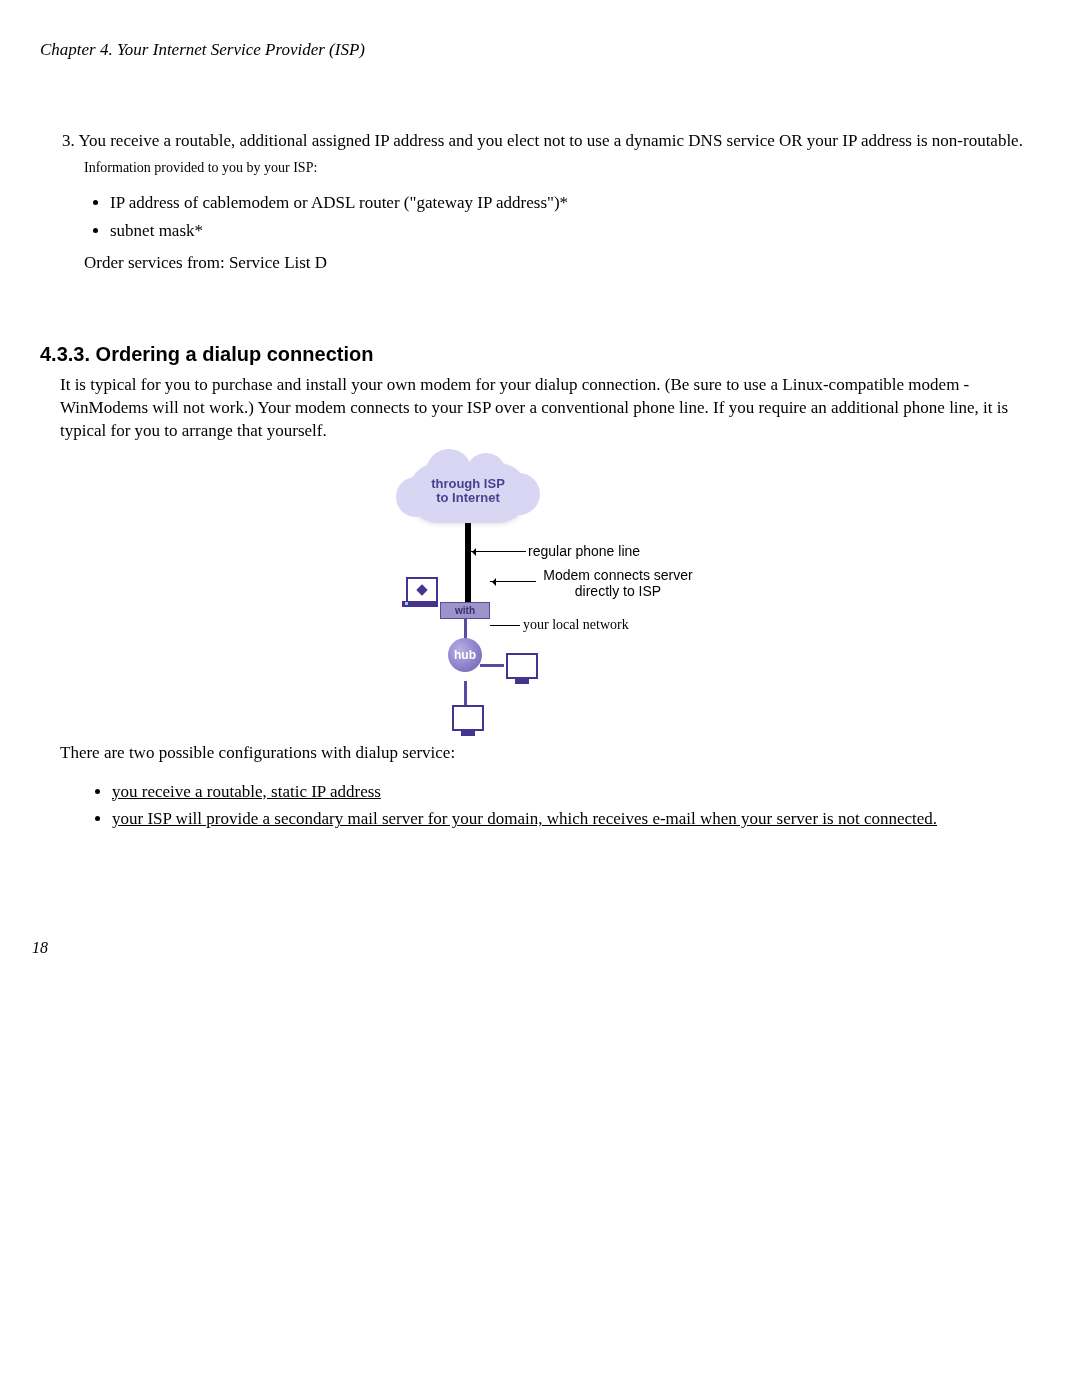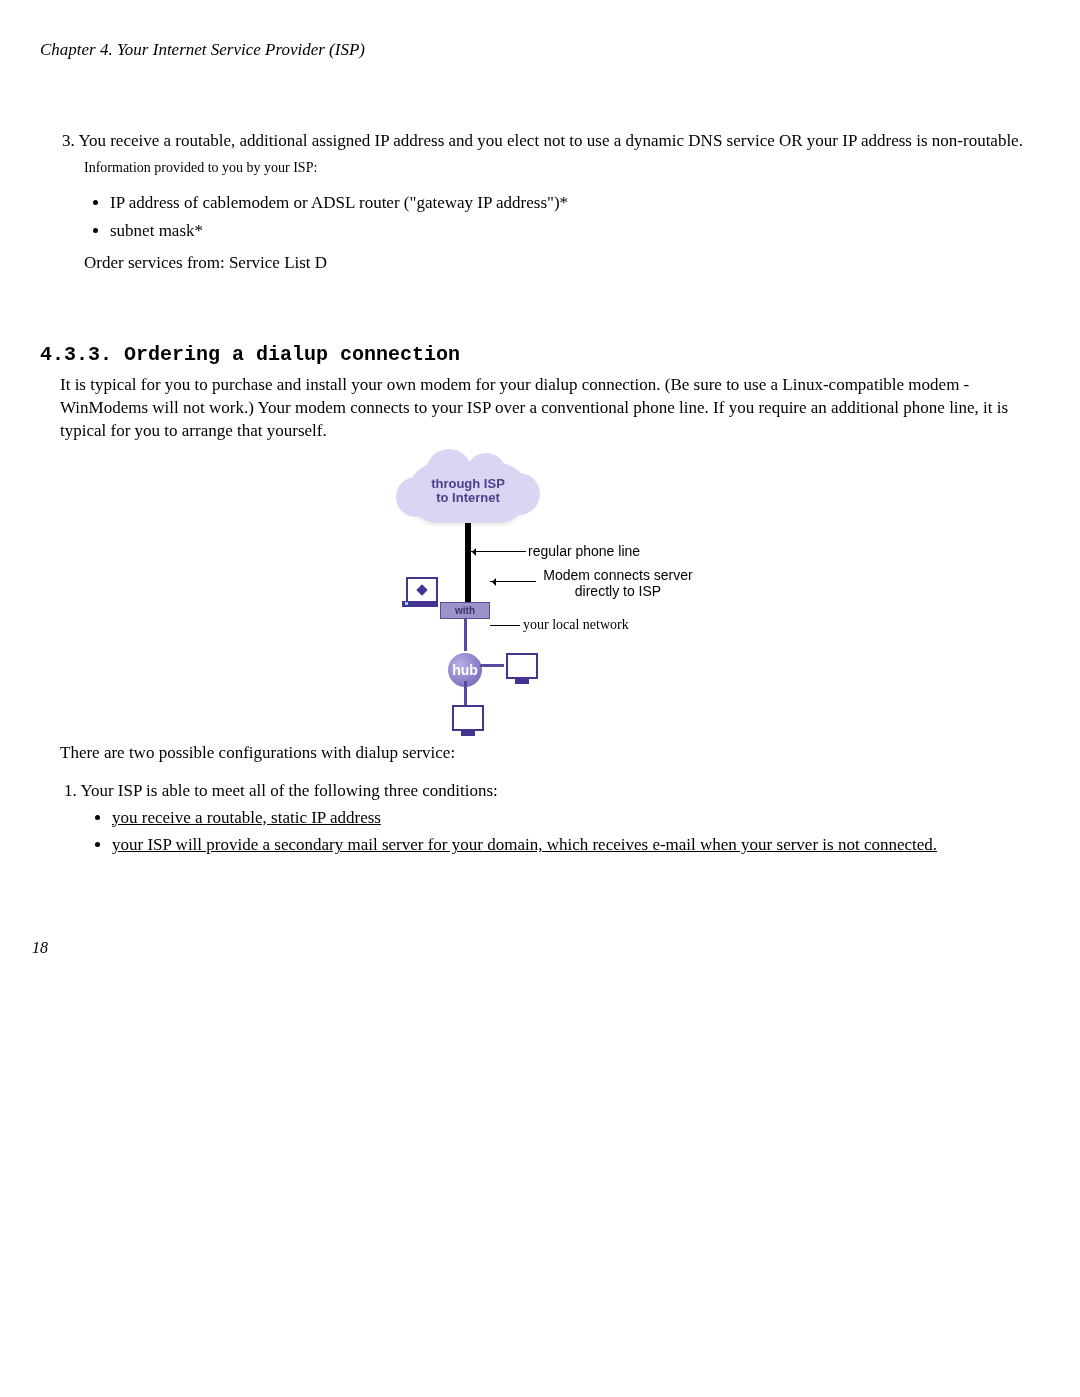--- a/index.html
+++ b/index.html
@@ -47,21 +47,21 @@
     text-indent: -22px;
     padding-left: 22px;
     margin: 0;
   }
   .num-item .subp {
     font-size: 14px;
     line-height: 1.35;
     margin: 6px 0 0 22px;
   }
   .section-heading {
-    font-family: Liberation Mono, monospace;
+    font-family: Liberation Sans, sans-serif;
     font-weight: bold;
     font-size: 20px;
     margin: 70px 0 8px 0;
   }
   .body-para {
     font-size: 17px;
     line-height: 1.35;
     margin: 0 0 4px 20px;
   }
   .figure {
@@ -160,28 +160,28 @@
     border: 1px solid #5a4aa0;
     font-family: Arial, sans-serif;
     font-size: 10px;
     font-weight: bold;
     color: #3a2f70;
     text-align: center;
     line-height: 15px;
   }
   .hub-circle {
     position: absolute;
-    left: 70px; top: 200px;
+    left: 70px; top: 185px;
     width: 34px; height: 34px;
     border-radius: 50%;
     background: radial-gradient(circle at 35% 35%, #b7b0e3, #6a5bb5);
     color: #fff;
     font-family: Arial, sans-serif;
     font-weight: bold;
-    font-size: 14px;
+    font-size: 12px;
     text-align: center;
     line-height: 34px;
   }
   .vline-modem-hub {
     position:absolute; left:86px; top:165px; width:3px; height:33px; background:#5a4aa0;
   }
   .vline-hub-down {
     position:absolute; left:86px; top:228px; width:3px; height:24px; background:#5a4aa0;
   }
   .hline-hub-right {
@@ -289,21 +289,20 @@
     <div class="hline-hub-right"></div>
     <div class="vline-hub-down"></div>
 
     <div class="pc pc1"></div>
     <div class="pc pc2"></div>
   </div>
 
   <p class="post-fig">There are two possible configurations with dialup service:</p>
 
   <div class="ol2">
-    <p class="lead"><span>1.</span> <span>Your ISP is able to meet all of the following three conditions:</span></p>
     <ul class="bullets" style="margin-left:22px; margin-top:6px;text-decoration:underline;">
       <li>you receive a routable, static IP address</li>
       <li>your ISP will provide a secondary mail server for your domain, which receives e-mail when your server is not connected.</li>
     </ul>
   </div>
 
   <div class="page-number">18</div>
 </div>
 
 </body></html>

